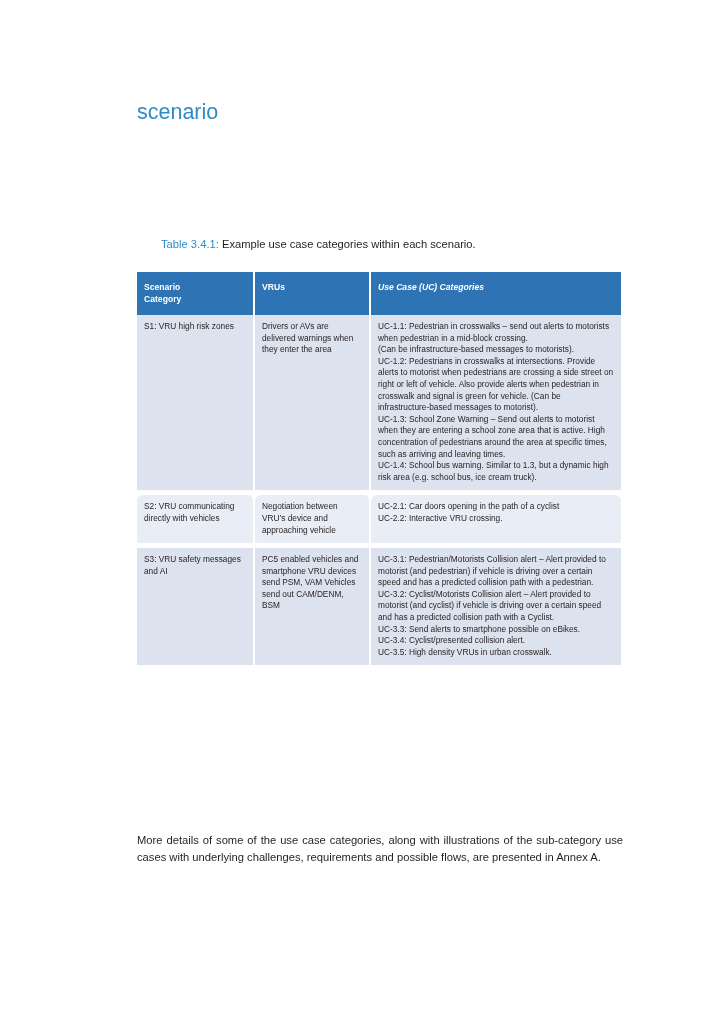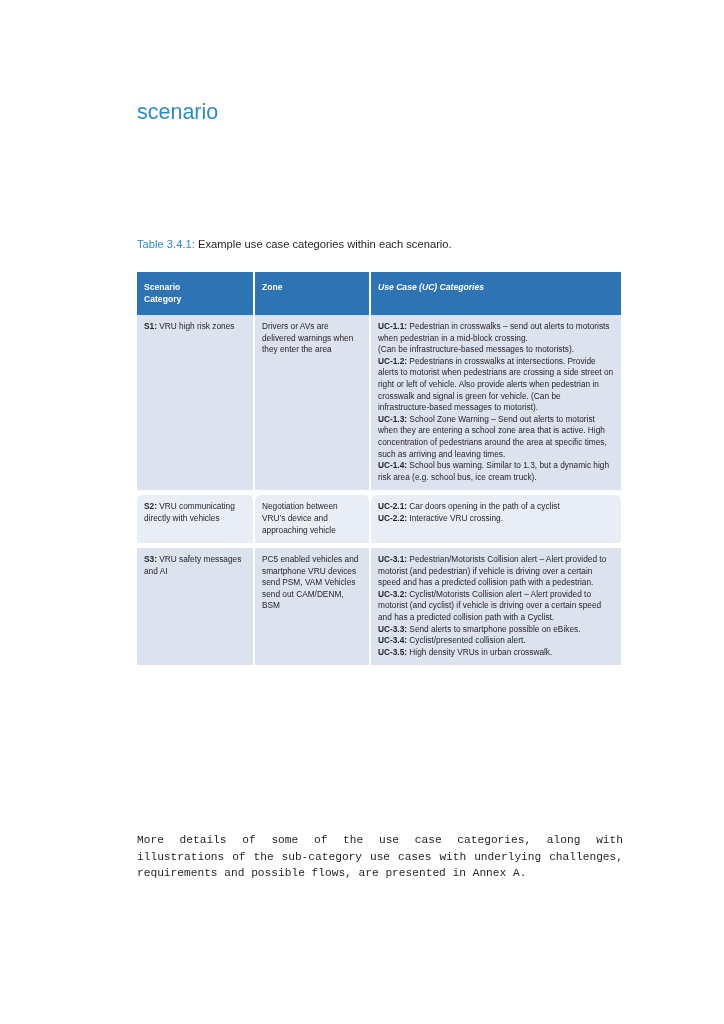--- a/index.html
+++ b/index.html
@@ -59,33 +59,34 @@
     position: absolute;
     left: 137px;
     width: 486px;
     font-size: 11.2px;
     line-height: 16.5px;
     color: #231f20;
     text-align: justify;
     text-justify: inter-word;
   }
   .para-intro { top: 185px; }
-  .para-outro { top: 832px; font-family: Liberation Mono, monospace; }
+  .para-outro { top: 832px; }
 
   .table-caption {
     position: absolute;
     left: 137px;
     top: 236px;
     width: 486px;
     font-size: 11.2px;
     line-height: 16px;
     color: #231f20;
   }
   .table-caption .cap-label {
     color: #2E8BC8;
+    margin-left: 24px;
   }
 
   
   .uc-table {
     position: absolute;
     left: 137px;
     top: 272px;
     width: 484px;
     border-collapse: separate;
     border-spacing: 0;
@@ -122,21 +123,21 @@
   .uc-table tr.row-alt td {
     background: #e9edf5;
     border-radius: 6px;
   }
 
   .col-scenario { width: 118px; }
   .col-scope    { width: 116px; }
   .col-uc       { width: 250px; }
 
   .cell-p { margin: 0; }
-  .cell-p b { font-weight: bold; }
+  .cell-p b { font-weight: normal; }
 
   
   .footer {
     position: absolute;
     left: 0;
     top: 975px;
     width: 724px;
     height: 40px;
   }
 </style>
@@ -154,21 +155,21 @@
 
   <table class="uc-table">
     <colgroup>
       <col class="col-scenario">
       <col class="col-scope">
       <col class="col-uc">
     </colgroup>
     <thead>
       <tr>
         <th><span>Scenario</span><br><span>Category</span></th>
-        <th>Zone</th>
+        <th>VRUs</th>
         <th>Use Case (UC) Categories</th>
       </tr>
     </thead>
     <tbody>
       <tr>
         <td>
             <p class="cell-p"><b>S1:</b><span> VRU high risk zones</span></p>
           </td>
         <td>Drivers or AVs are delivered warnings when they enter the area</td>
         <td>

